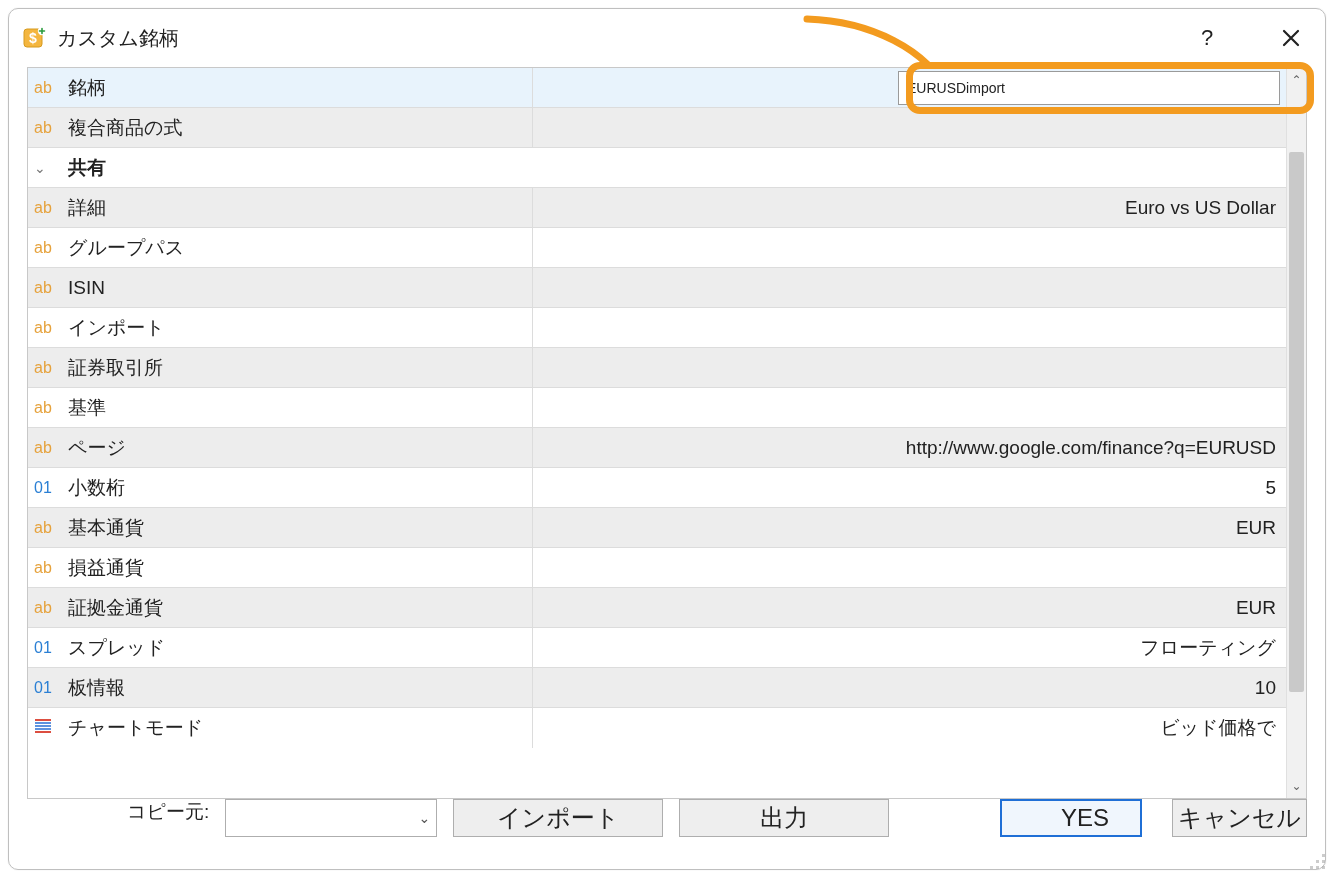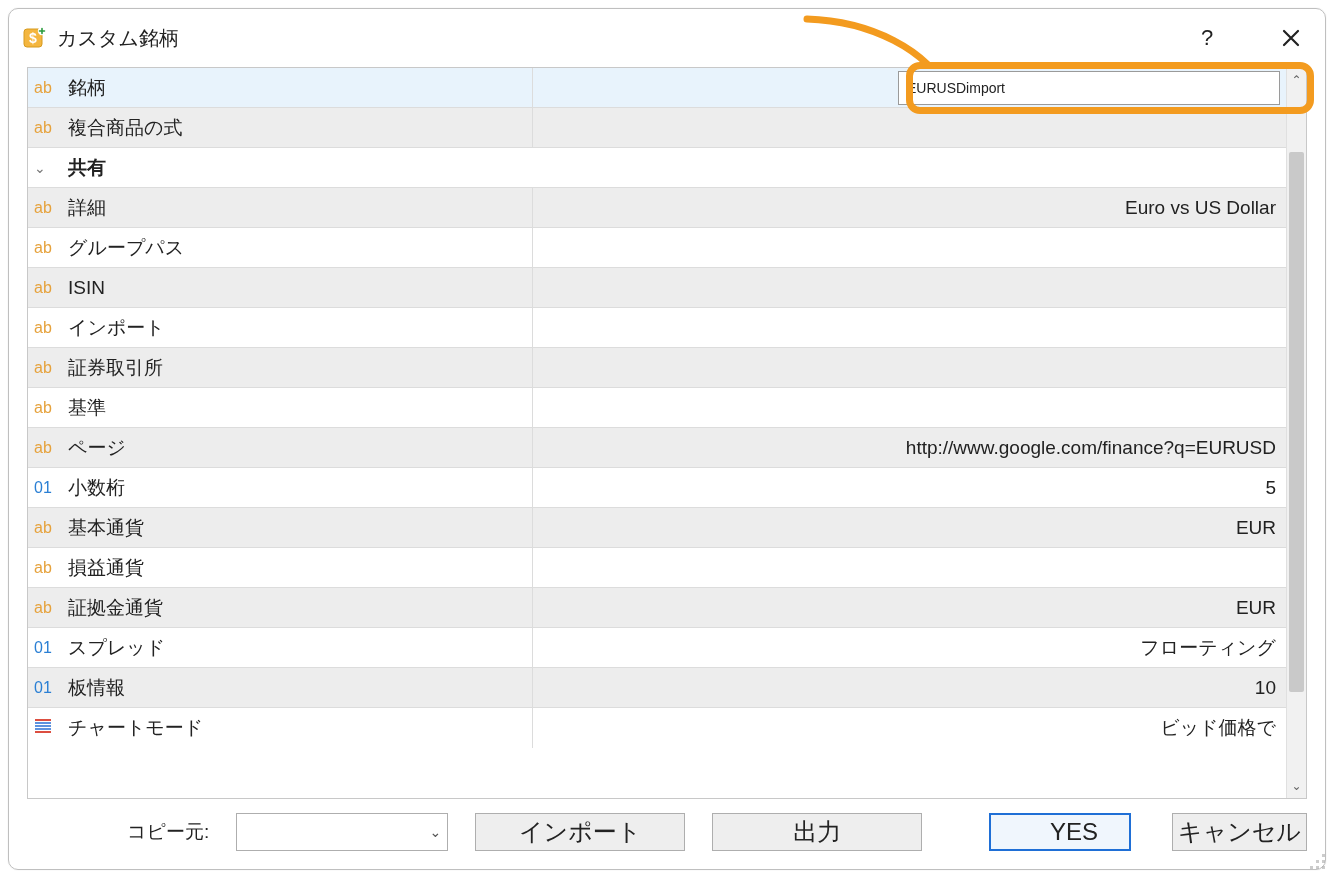--- a/index.html
+++ b/index.html
@@ -52,21 +52,21 @@
   .vscroll { position: absolute; right: 0; top: 0; bottom: 0; width: 20px; background: #f1f1f1; border-left: 1px solid #e0e0e0; }
   .vscroll .thumb { position: absolute; left: 2px; right: 2px; top: 84px; height: 540px; background: #c9c9c9; border-radius: 2px; }
   .vscroll .arrow { position: absolute; left: 0; right: 0; height: 20px; display:flex; align-items:center; justify-content:center; color:#666; font-size:12px; }
   .vscroll .arrow.up { top: 2px; }
   .vscroll .arrow.down { bottom: 2px; }
 
   
   .chart-ico { width: 18px; display: inline-block; }
 
   
-  .bottombar { height: 70px; display: flex; align-items: center; padding: 0 18px 4px 18px; gap: 27px; }
+  .bottombar { height: 70px; display: flex; padding: 0 18px 4px 18px; gap: 16px; }
   .bottombar .copy-label { margin-left: 100px; font-size: 19px; color: #222; }
   .combo { width: 212px; height: 38px; border: 1px solid #aeaeae; background: #ffffff; display: flex; align-items: center; justify-content: flex-end; padding-right: 6px; }
   .combo .chev { color: #555; font-size: 14px; }
   .btn { height: 38px; border: 1px solid #aeaeae; background: #eeeeee; display: flex; align-items: center; justify-content: center; font-size: 24px; color: #222; cursor: pointer; }
   .btn.import { width: 210px; }
   .btn.export { width: 210px; }
   .btn.yes { width: 142px; border: 2px solid #1f6fd6; background: #f0f6fd; font-weight: 400; padding-left: 28px; }
   .btn.cancel { width: 135px; margin-left: 14px; }
   .bottombar .gap-flex { flex: 1; }
 

